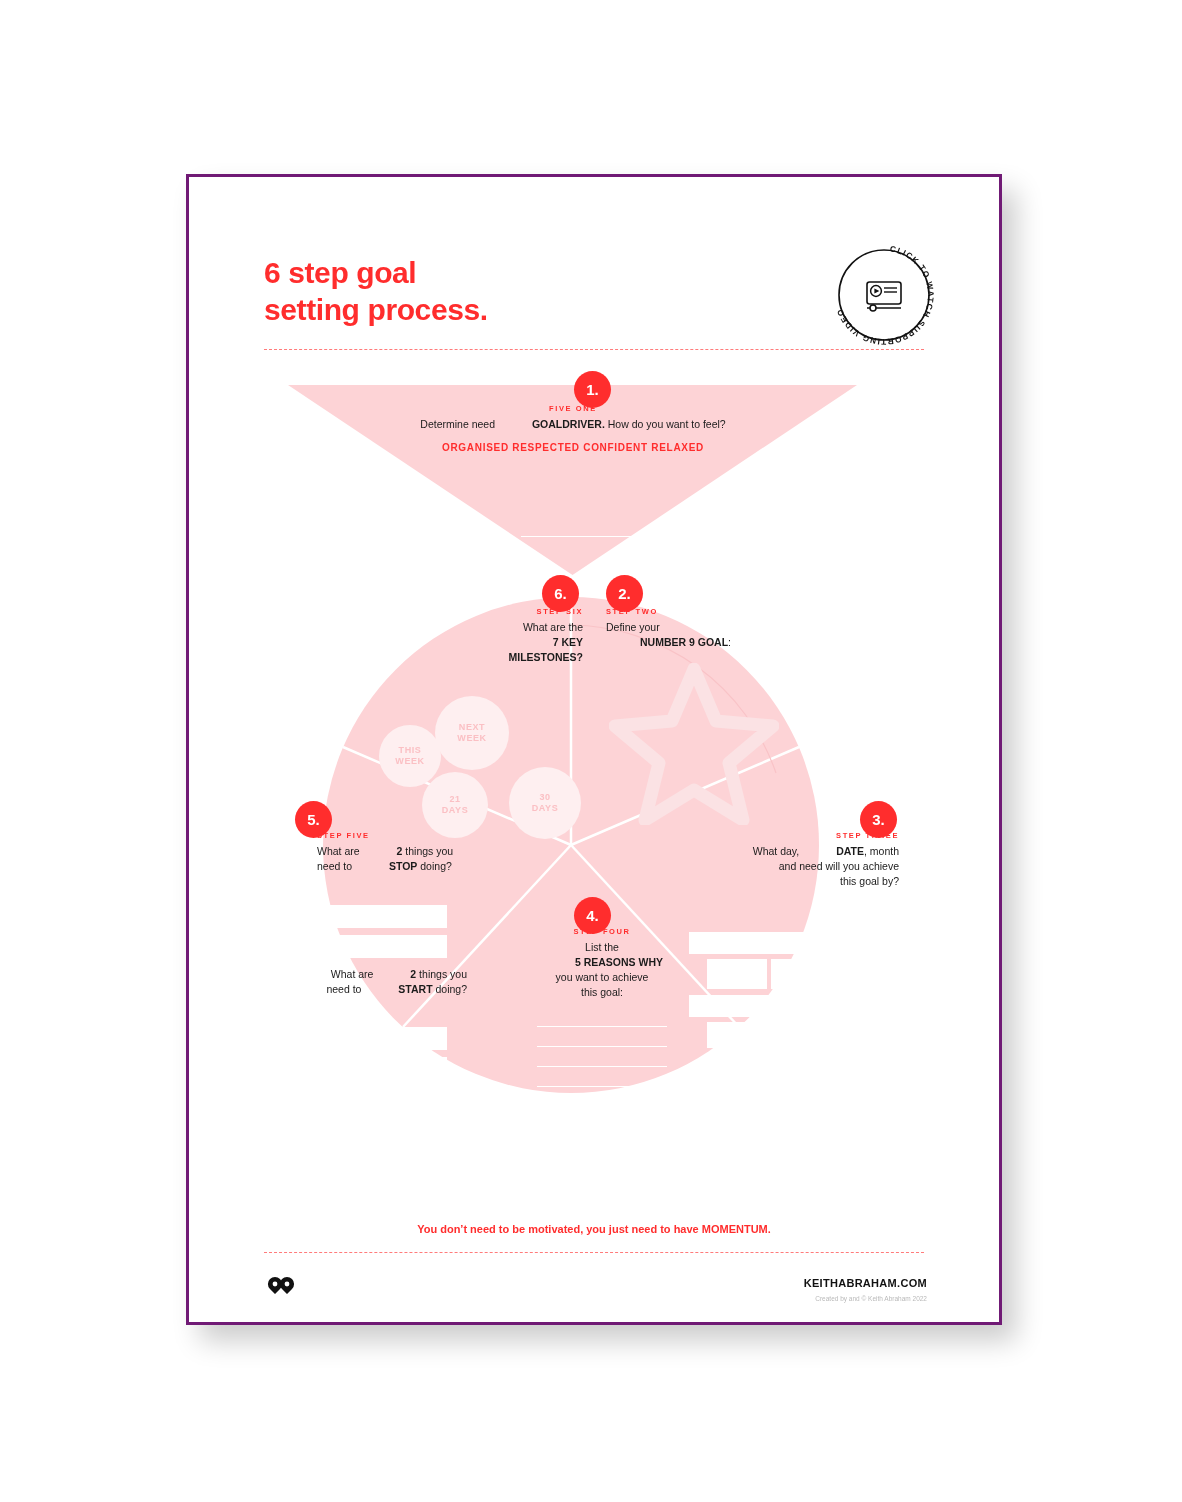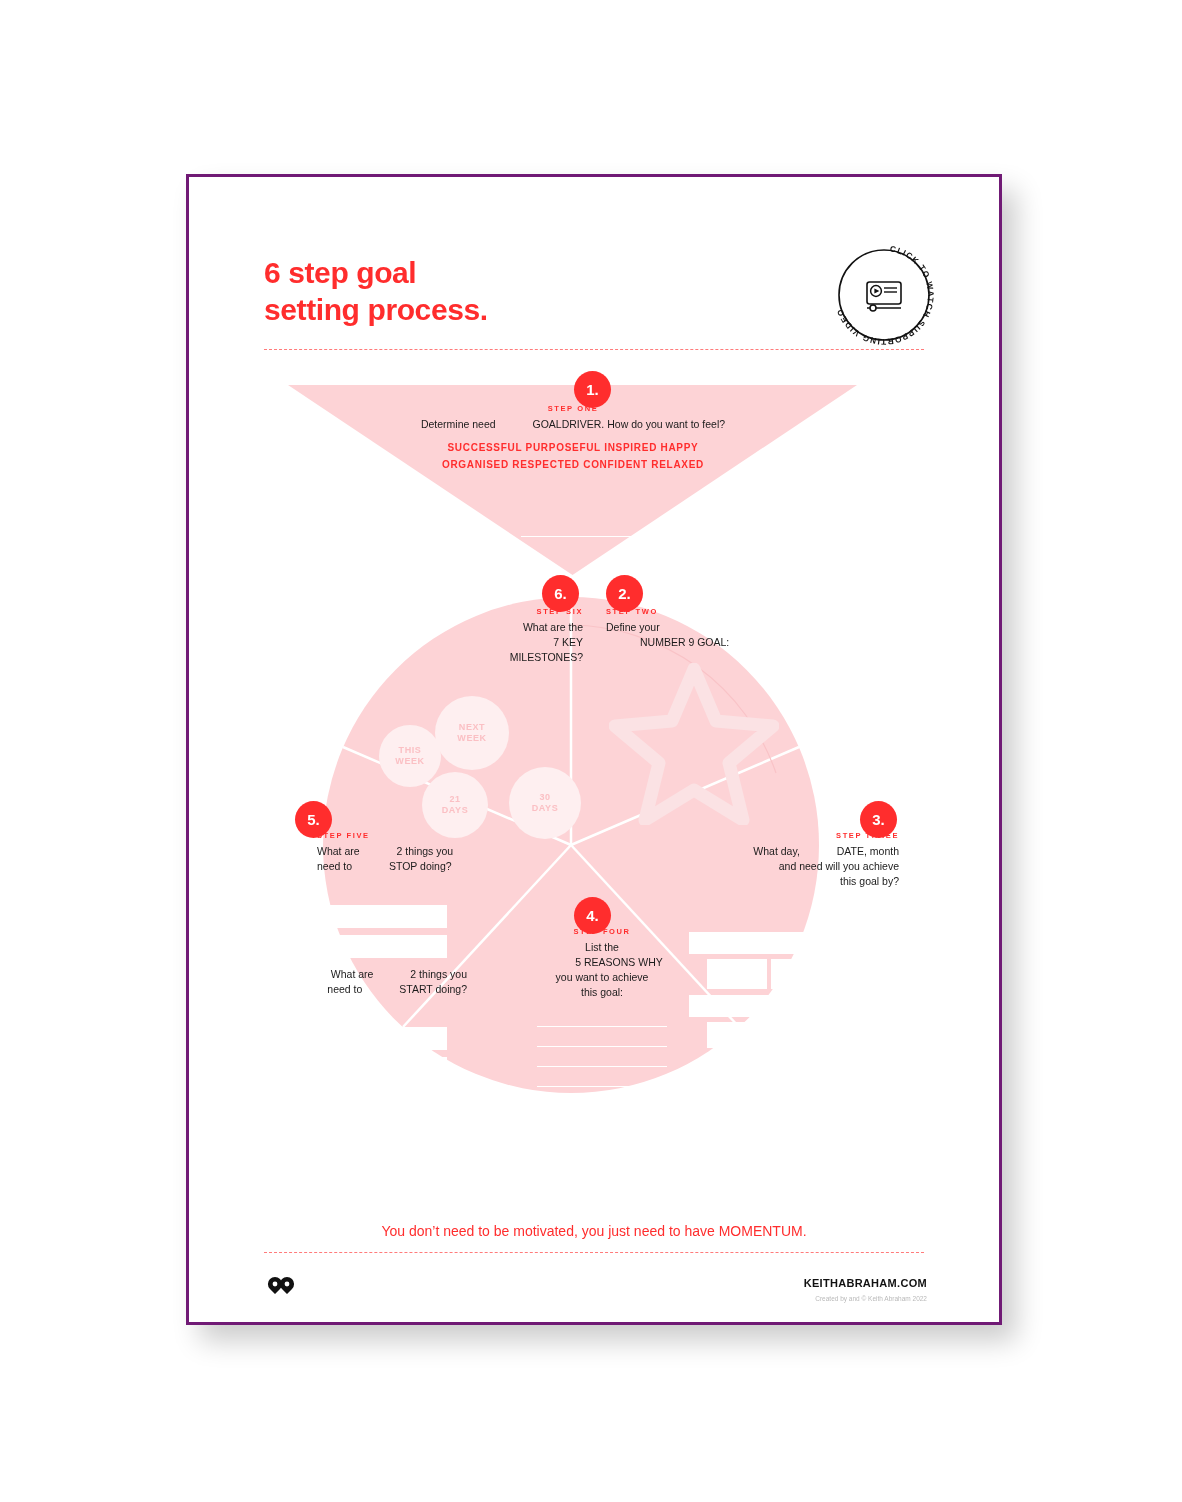--- a/index.html
+++ b/index.html
@@ -108,21 +108,21 @@
     font-size: 7.5px;
     font-weight: bold;
     letter-spacing: 1.6px;
     margin-bottom: 4px;
   }
   .body {
     color: #1b1b1b;
     font-size: 10.5px;
     line-height: 1.42;
   }
-  .body b { font-weight: normal; padding-left: 34px; }
+  .body b { font-weight: bold; padding-left: 34px; }
 
   .blk { position: absolute; z-index: 5; }
 
   
   #s1 { left: 149px; top: 227px; width: 470px; text-align: center; }
   #s1 .feelwords {
     color: #ff2d2d;
     font-weight: bold;
     font-size: 10px;
     letter-spacing: 0.7px;
@@ -197,22 +197,22 @@
   #f3g { left: 602px; top: 845px; width: 38px; height: 26px; }
 
   
   #tagline {
     position: absolute;
     left: 75px;
     top: 1046px;
     width: 660px;
     text-align: center;
     color: #ff2d2d;
-    font-weight: normal;
-    font-size: 14px;
+    font-weight: bold;
+    font-size: 11px;
   }
   #logo { position: absolute; left: 75px; top: 1096px; width: 40px; height: 28px; }
   #site {
     position: absolute;
     right: 72px;
     top: 1100px;
     text-align: right;
     color: #111111;
     font-weight: bold;
     font-size: 11px;
@@ -258,26 +258,25 @@
           <circle cx="45" cy="69" r="3" fill="#fff" stroke="#111" stroke-width="1.5"></circle>
         </g>
       </svg>
     </div>
 
     <div class="dash-rule" id="rule-top"></div>
 
     <div id="tri1"></div>
 
     <div class="blk" id="s1">
-      <div class="steplabel">STEP ONE</div>
+      <div class="steplabel">FIVE ONE</div>
       <div class="body">
         <span>Determine need </span><b>GOALDRIVER.</b><span> How do you want to feel?</span>
       </div>
       <div class="feelwords">
-        <div>SUCCESSFUL  PURPOSEFUL  INSPIRED  HAPPY</div>
         <div>ORGANISED  RESPECTED  CONFIDENT  RELAXED</div>
       </div>
     </div>
 
     <div id="s1-lines">
       <div class="wline"></div>
     </div>
 
     <div id="pie">
       <svg width="500" height="500" viewBox="0 0 500 500" aria-hidden="true">

